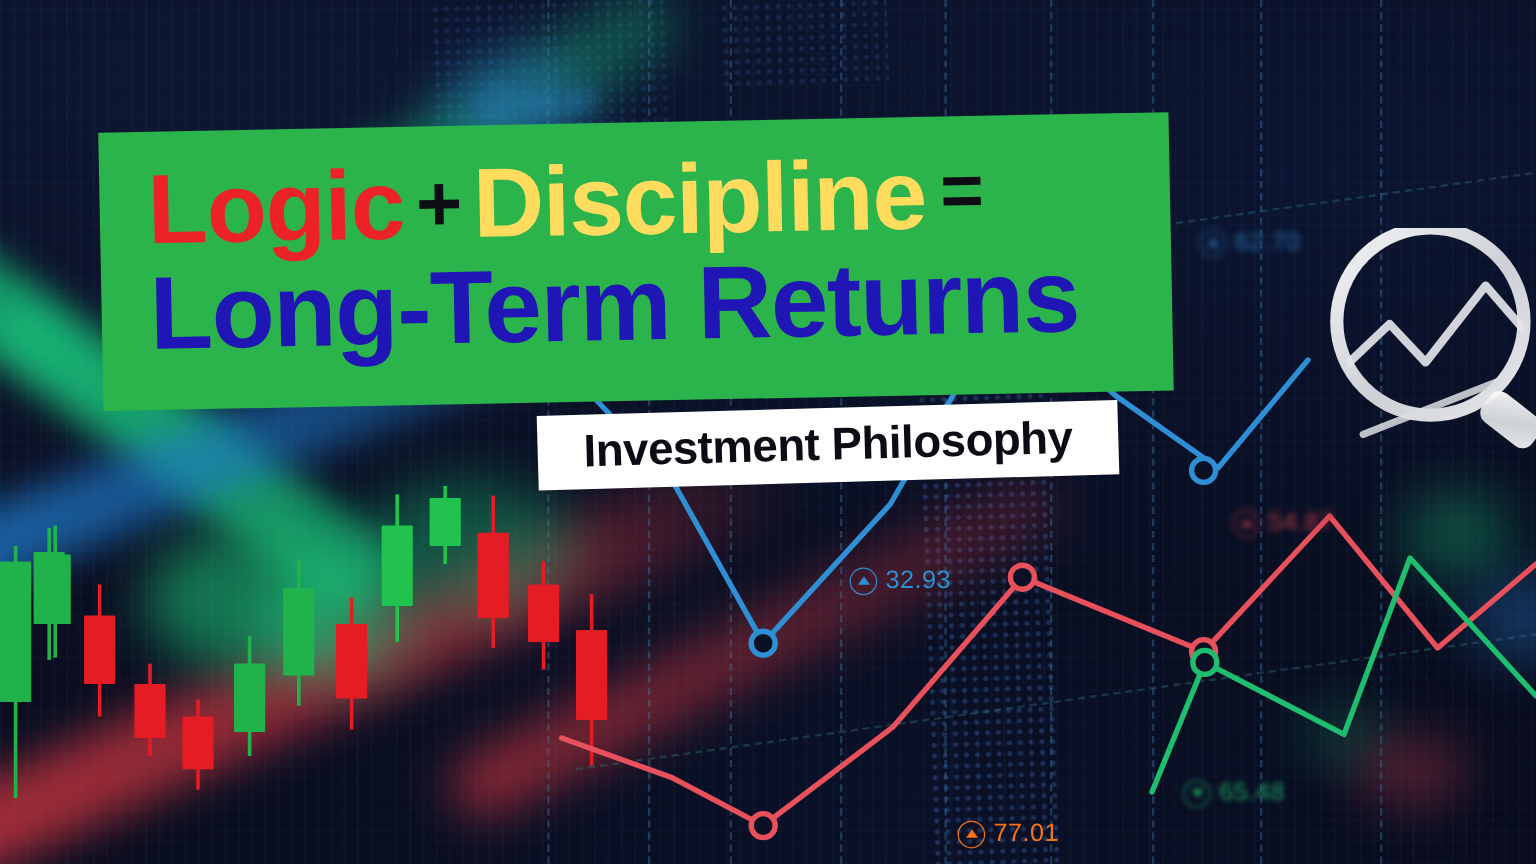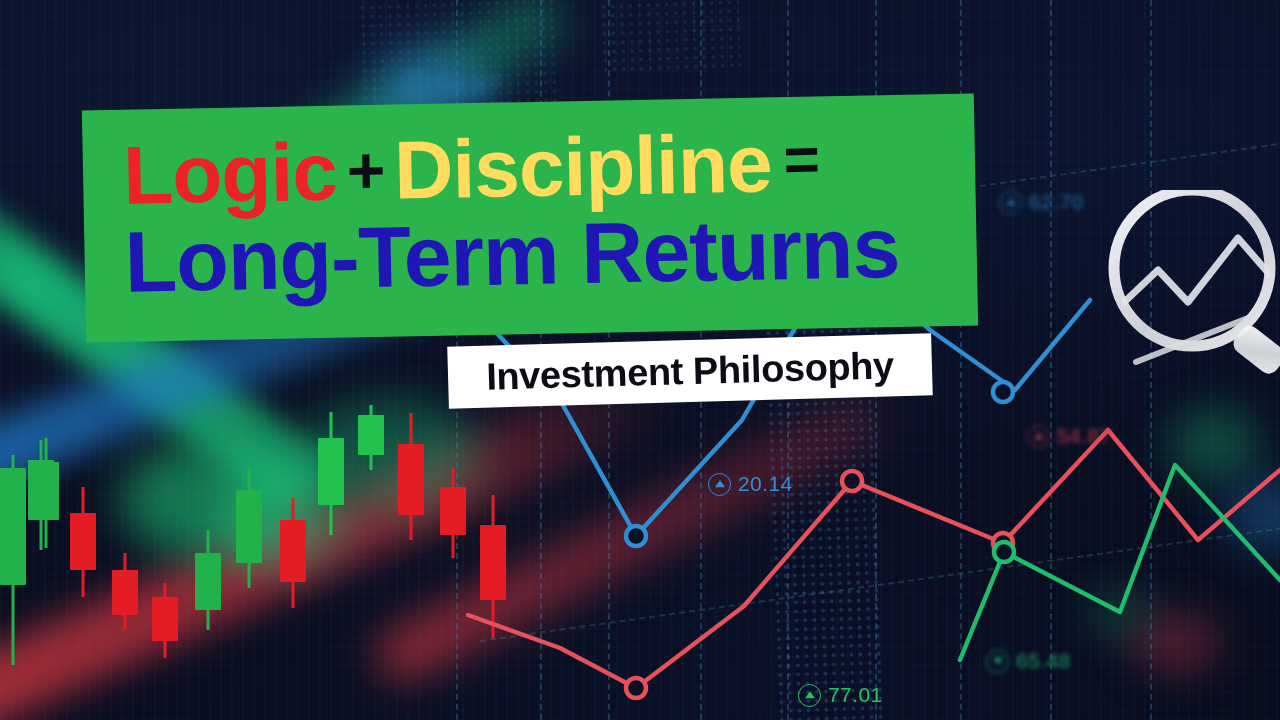--- a/index.html
+++ b/index.html
@@ -378,23 +378,23 @@
     <g clip-path="url(#lensClip)">
       <polyline points="18,118 58,80 88,112 138,48 190,108" fill="none" stroke="#e2e5e9" stroke-width="7" stroke-linejoin="round" stroke-linecap="round" opacity="0.92"></polyline>
     </g>
     <line x1="36" y1="172" x2="148" y2="128" stroke="url(#mgGrad)" stroke-width="6" stroke-linecap="round" opacity="0.9"></line>
     <rect x="148" y="132" width="52" height="30" rx="10" fill="url(#mgGrad)" transform="rotate(38 148 132)"></rect>
   </svg>
 
   <div id="badges">
       <div class="badge" style="left: 708px; top: 472px; color: rgb(47, 143, 212); font-size: 21px;">
         <span class="tri-ring"></span>
-        <span>20.14</span>
-      </div>
-      <div class="badge" style="left: 798px; top: 683px; color: #22c55e; font-size: 21px;">
+        <span>32.93</span>
+      </div>
+      <div class="badge" style="left: 798px; top: 683px; color: #f97316; font-size: 21px;">
         <span class="tri-ring"></span>
         <span>77.01</span>
       </div>
       <div class="badge" style="left: 999px; top: 190px; color: rgb(43, 111, 168); font-size: 21px; filter: blur(2.6px);">
         <span class="tri-ring"></span>
         <span>62.70</span>
       </div>
       <div class="badge" style="left: 1027px; top: 424px; color: rgb(176, 58, 70); font-size: 21px; filter: blur(2.8px);">
         <span class="tri-ring"></span>
         <span>54.87</span>

